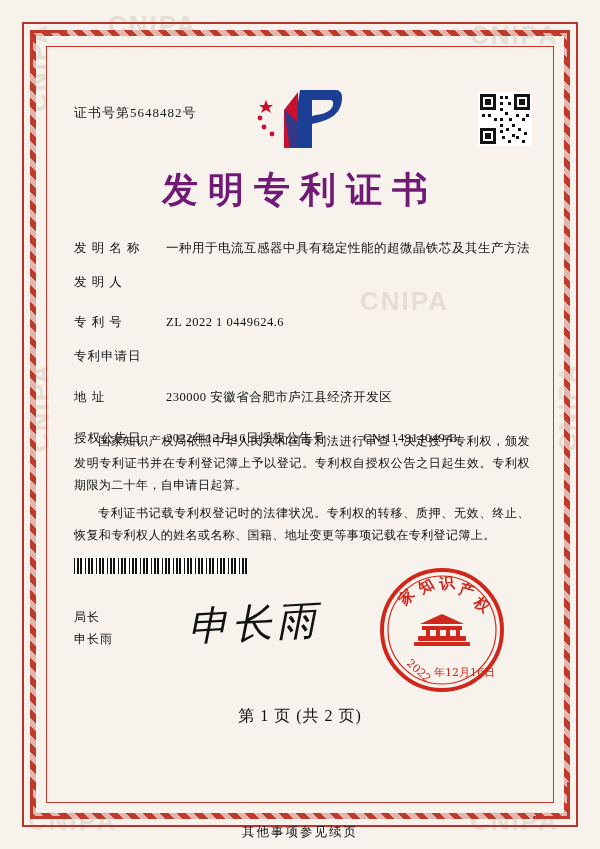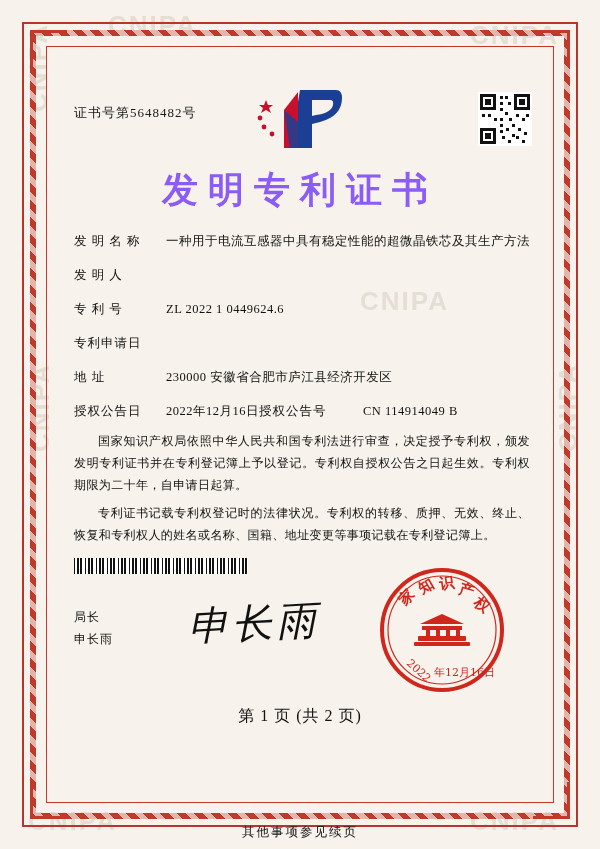--- a/index.html
+++ b/index.html
@@ -66,37 +66,37 @@
   }
   .qr{
     position:absolute;right:10px;top:34px;
     width:54px;height:54px;
   }
   .title{
     position:absolute;left:0;right:0;top:108px;
     text-align:center;
     font-size:36px;
     letter-spacing:10px;
-    color:#8b5cf6;
+    color:#701a75;
     font-weight:bold;
     font-family:Liberation Serif, serif;
   }
   .fields{
     position:absolute;left:16px;right:10px;top:175px;
     font-size:12.5px;color:#111;
   }
   .row{
     display:flex;align-items:baseline;
     margin-bottom:17px;
   }
   .lbl{
     width:92px;flex:0 0 92px;
     letter-spacing:1px;
   }
-  .val{flex:1;letter-spacing:.5px;}
+  .val{flex:1;letter-spacing:.5px;margin-top:7px;}
   .row.two .val{flex:0 0 auto;}
   .row.two .lbl2{
     width:96px;flex:0 0 96px;padding-right:8px;letter-spacing:1px;
   }
   .para{
     position:absolute;left:16px;right:12px;top:372px;
     font-size:12px;line-height:22px;color:#111;
     text-align:justify;
     letter-spacing:.4px;
   }

